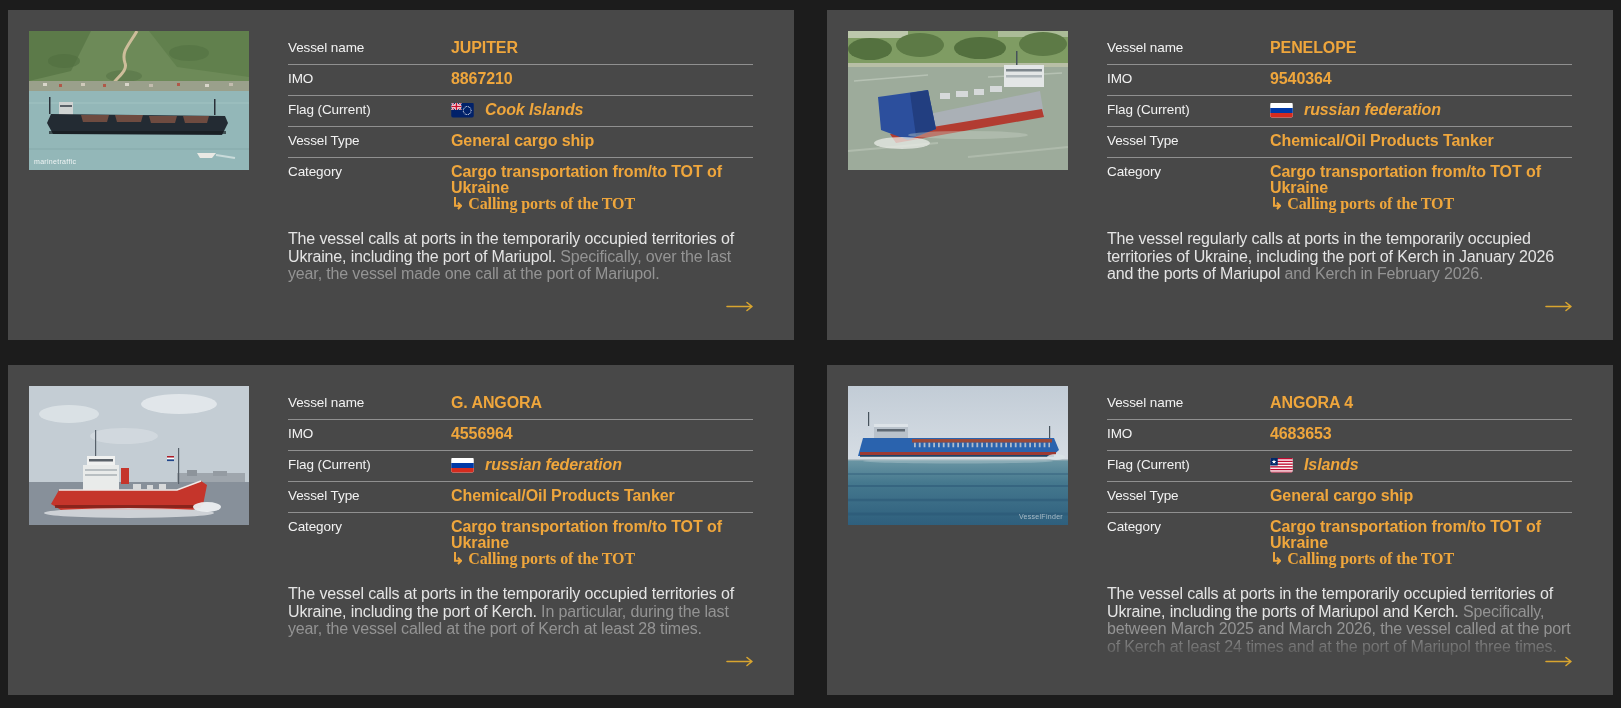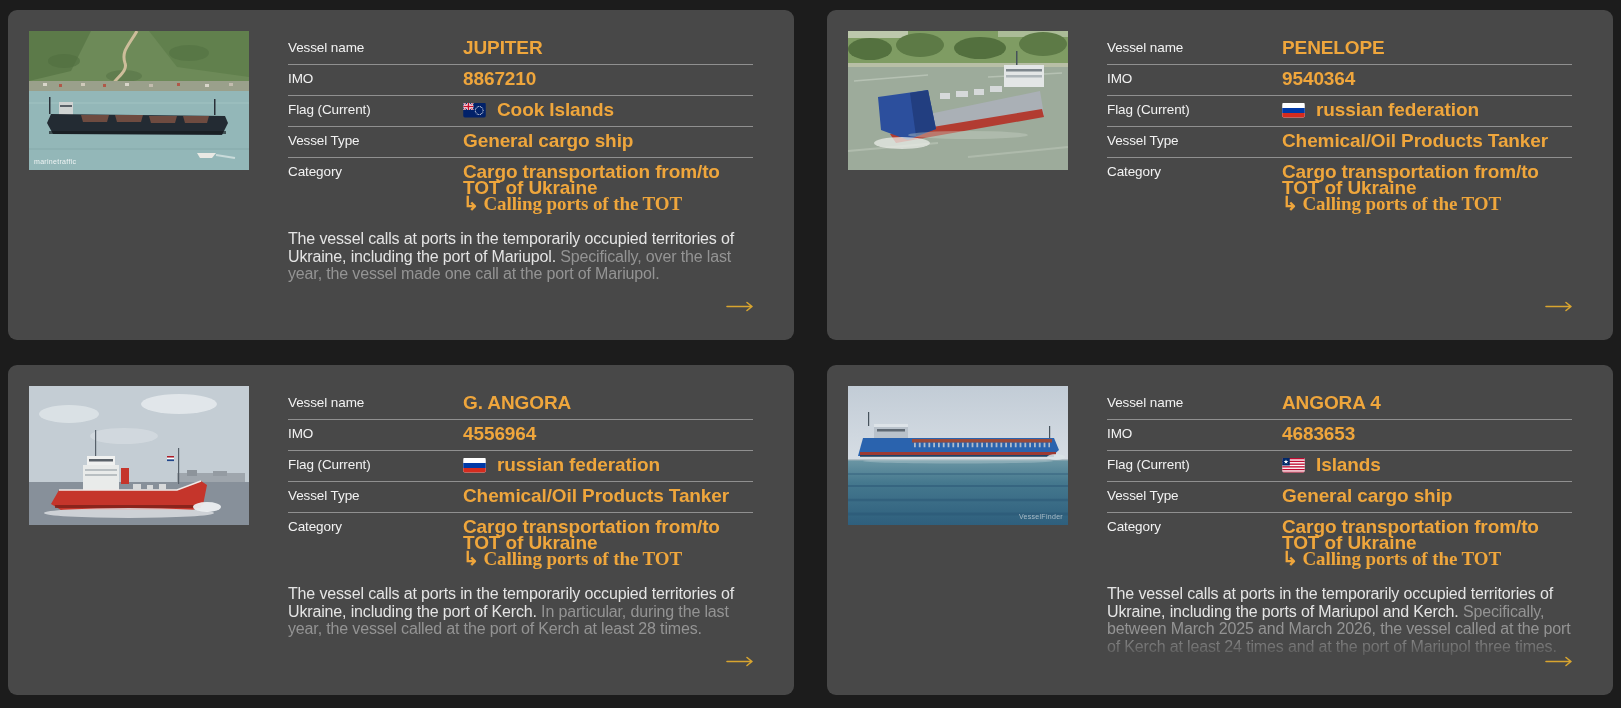--- a/index.html
+++ b/index.html
@@ -13,44 +13,43 @@
   .grid{
     position:absolute;left:8px;top:10px;
     display:grid;
     grid-template-columns:786px 786px;
     gap:25px 33px;
   }
   .card{
     width:786px;height:330px;
     background:#484848;
     position:relative;
-    border-radius:9px;
   }
   
   .photo{
     position:absolute;left:21px;top:21px;width:220px;height:139px;
     overflow:hidden;background:#7b8b8b;
   }
   .photo svg{width:100%;height:100%;display:block;}
   .wm{
     position:absolute;font-size:7px;letter-spacing:.3px;line-height:8px;
   }
   .wm-left{left:5px;bottom:4px;color:#ffffff;opacity:.85;}
   .wm-right{right:5px;bottom:4px;color:#cfd8de;opacity:.75;}
   
   .content{position:absolute;left:280px;top:24px;width:465px;}
   .row{display:flex;align-items:flex-start;border-bottom:1px solid #909090;padding:6px 0 8px;}
   .row.last{border-bottom:none;}
   .label{
     width:163px;flex:none;color:#f2f2f2;font-size:13.5px;line-height:16px;letter-spacing:-.1px;
   }
   .value{
-    color:#efa63c;font-weight:700;font-size:19px;line-height:16px;letter-spacing:-.1px;margin-left:12px;
-  }
-  .flag-value{display:flex;align-items:center;}
+    color:#efa63c;font-weight:700;font-size:16px;line-height:16px;letter-spacing:-.1px;
+  }
+  .flag-value{display:flex;align-items:center;font-style:italic;}
   .flag{
     width:23px;height:15px;margin-right:11px;flex:none;
     clip-path:inset(0 round 2px);
   }
   .cat2{display:block;font-family:Liberation Serif, serif;}
   
   .desc{
     margin-top:10px;position:relative;height:74px;overflow:hidden;
     font-size:16px;line-height:17.5px;letter-spacing:-.15px;
   }
@@ -262,20 +261,25 @@
         <span class="label">Vessel Type</span>
         <span class="value">Chemical/Oil Products Tanker</span>
       </div>
       <div class="row last">
         <span class="label">Category</span>
         <span class="value">
           <span class="cat1">Cargo transportation from/to TOT of Ukraine</span>
           <span class="cat2">↳ Calling ports of the TOT</span>
         </span>
       </div>
+      <div class="desc">
+        <span class="d-main">The vessel regularly calls at ports in the temporarily occupied territories of Ukraine, including the port of Kerch in January 2026 and the ports of Mariupol</span>
+        <span class="d-detail">and Kerch in February 2026.</span>
+        
+      </div>
     </div>
     <div class="arrow">
       <svg viewBox="0 0 28 11">
         <path d="M1,5.5 H25 M21,1.5 L26,5.5 L21,9.5" stroke="#d9a52f" stroke-width="1.6" fill="none" stroke-linecap="round" stroke-linejoin="round"></path>
       </svg>
     </div>
   </article>
 
   <article class="card">
     <div class="photo">

